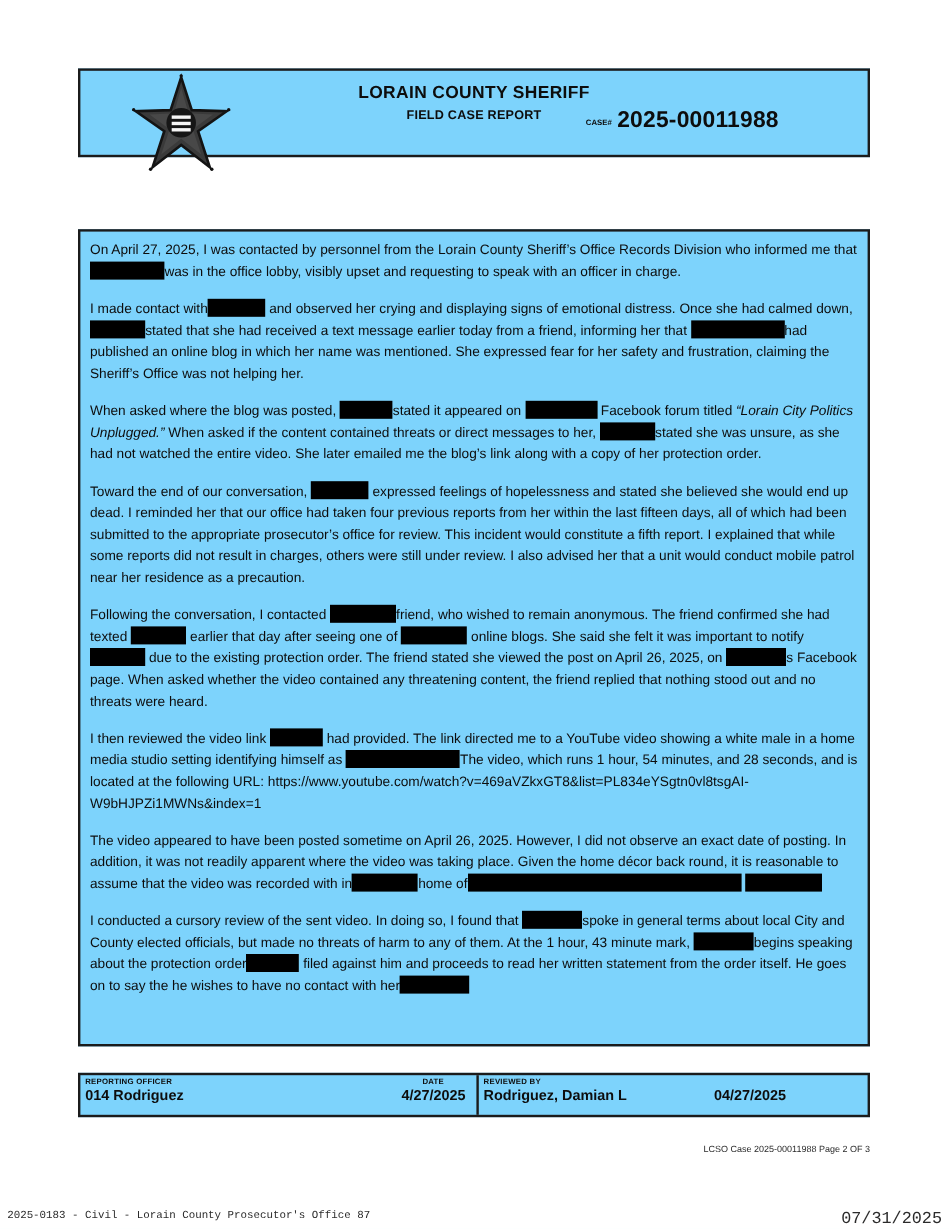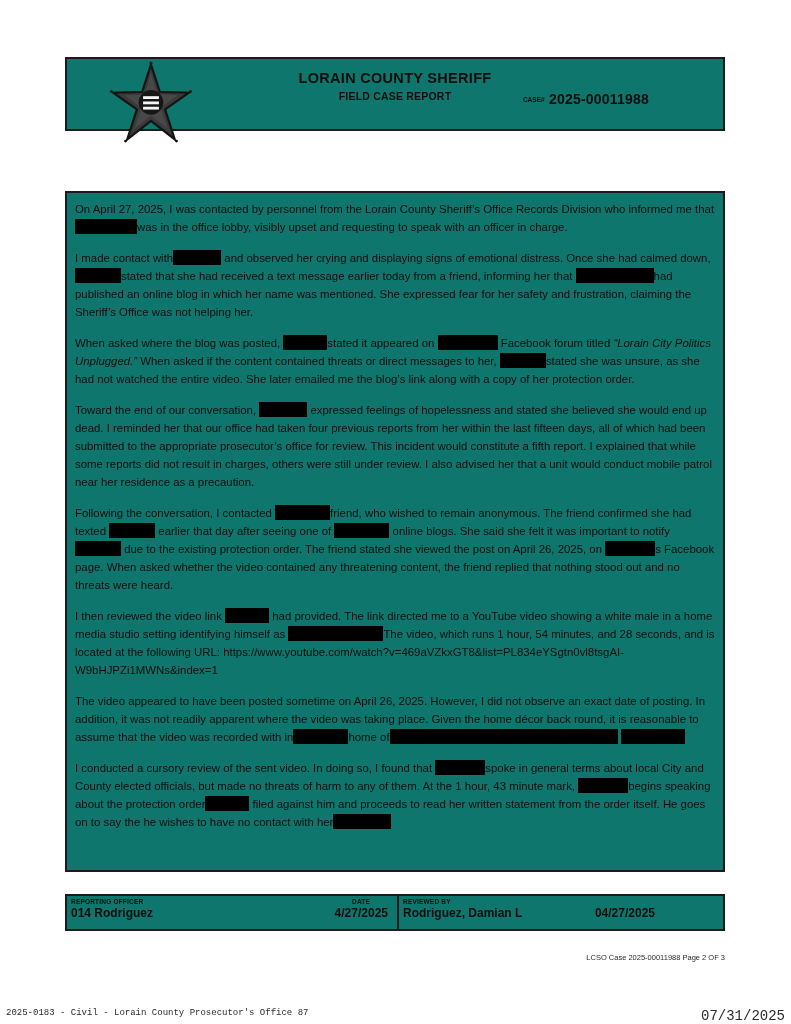--- a/index.html
+++ b/index.html
@@ -1,28 +1,28 @@
 <!DOCTYPE html>
 <html><head>
 <meta charset="utf-8">
 <style>
   html,body{margin:0;padding:0;background:#ffffff;}
   .page{position:relative;width:791px;height:1024px;background:#ffffff;
         font-family:"Liberation Sans",sans-serif;color:#0d0d0d;overflow:hidden;}
-  .box{position:absolute;background:#0f766e;border:2px solid #1b1b1b;box-sizing:border-box;}
+  .box{position:absolute;background:#7dd3fc;border:2px solid #1b1b1b;box-sizing:border-box;}
 
   
   .header-box{left:65px;top:57px;width:660px;height:74px;}
   .star-wrap{position:absolute;left:40px;top:2px;width:88px;height:88px;}
   .header-center{position:absolute;left:110px;right:110px;top:11px;text-align:center;}
   .agency{font-size:14.5px;font-weight:bold;letter-spacing:.3px;}
   .report-type{font-size:10.5px;font-weight:bold;margin-top:4px;letter-spacing:.2px;}
   .case-block{position:absolute;right:74px;top:31px;white-space:nowrap;}
   .case-label{font-size:6.5px;font-weight:bold;vertical-align:2px;}
-  .case-number{font-size:14px;font-weight:bold;letter-spacing:.2px;}
+  .case-number{font-size:19px;font-weight:bold;letter-spacing:.2px;}
 
   
   .narrative-bar{left:65px;top:150px;width:660px;height:23px;text-align:center;}
   .narrative-bar .bar-label{font-size:11px;font-weight:bold;letter-spacing:.6px;line-height:19px;}
 
   
   .narrative-box{left:65px;top:191px;width:660px;height:681px;padding:7px 8px 0 8px;}
   .para{margin:0 0 13px 0;font-size:11.4px;line-height:18px;overflow-wrap:break-word;word-break:break-word;}
   .para .it{font-style:italic;}
   .redact{display:inline-block;background:#000;height:15px;vertical-align:-3px;}

